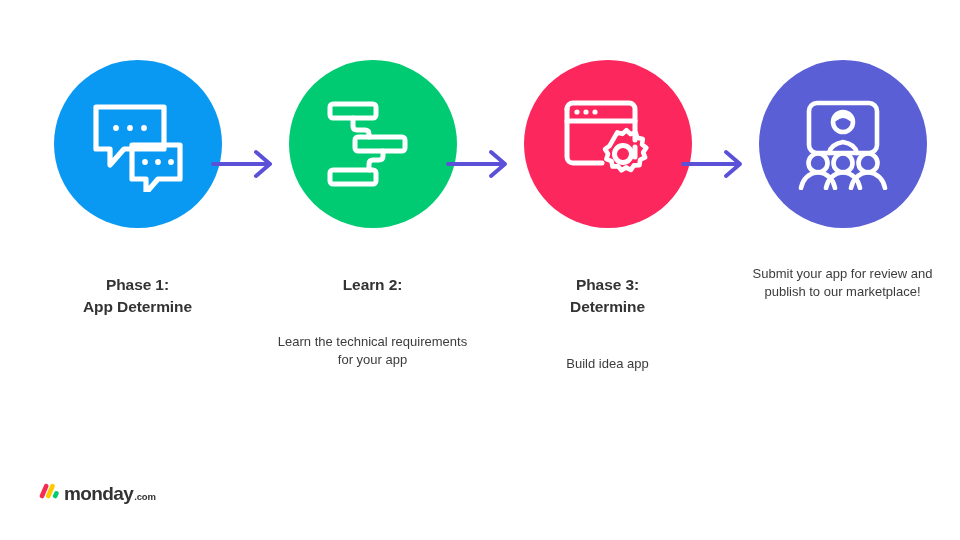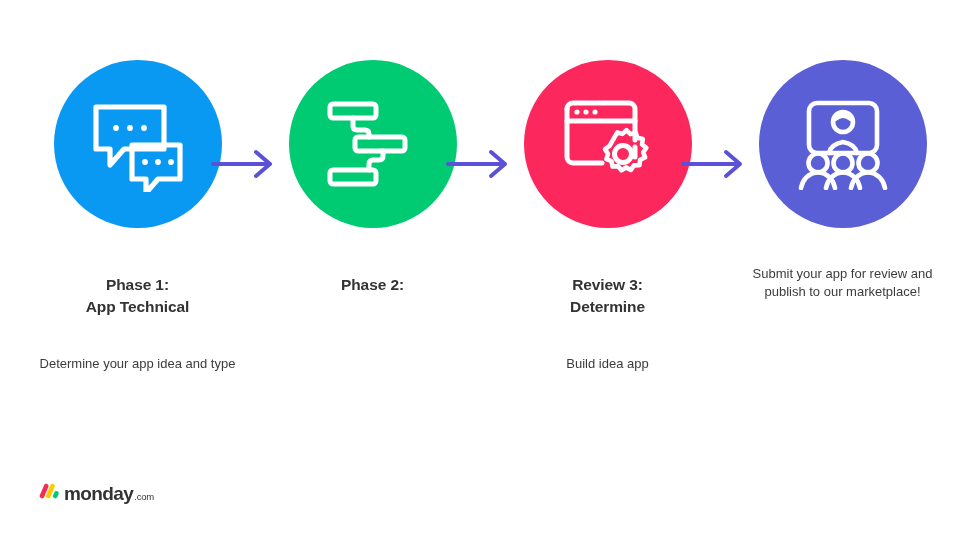--- a/index.html
+++ b/index.html
@@ -100,21 +100,21 @@
   .logo-mark { margin-right: 4px; }
   .logo-word {
     font-size: 19px;
     font-weight: bold;
     color: #333333;
     letter-spacing: -0.6px;
     line-height: 19px;
   }
   .logo-tld {
     font-size: 9.5px;
-    font-weight: normal;
+    font-weight: bold;
     color: #333333;
     letter-spacing: -0.2px;
     margin-left: 1px;
     margin-bottom: 1px;
   }
 </style>
 </head>
 <body style="background: rgb(255, 255, 255);">
 
 <div class="canvas">
@@ -133,40 +133,40 @@
             <circle cx="42" cy="31" r="2.9"></circle>
             <circle cx="56" cy="31" r="2.9"></circle>
             <circle cx="57" cy="65" r="2.9"></circle>
             <circle cx="70" cy="65" r="2.9"></circle>
             <circle cx="83" cy="65" r="2.9"></circle>
           </g>
         </svg>
       </div>
       <div class="phase-title">
         <span>Phase 1:</span>
-        <span class="line2">App Technical</span>
-      </div>
-      <div class="phase-desc">Determine your app idea and type</div>
+        <span class="line2">App Determine</span>
+      </div>
     </div>
 
     <div class="phase">
       <div class="circle" style="background: rgb(0, 202, 114);">
         <svg width="96" height="90" viewBox="0 0 96 90">
           <g fill="none" stroke="#ffffff" stroke-width="5" stroke-linecap="round" stroke-linejoin="round">
             <rect x="5" y="5" width="46" height="14" rx="3"></rect>
             <rect x="30" y="38" width="50" height="14" rx="3"></rect>
             <rect x="5" y="71" width="46" height="14" rx="3"></rect>
             <path d="M28 19 V27 Q28 31 32 31 H40 Q44 31 44 35 V38"></path>
             <path d="M58 52 V57 Q58 61 54 61 H48 Q44 61 44 65 V71"></path>
           </g>
         </svg>
       </div>
       <div class="phase-title">
-        <span>Phase 2:</span>
-      </div>
+        <span>Learn 2:</span>
+      </div>
+      <div class="phase-desc">Learn the technical requirements for your app</div>
     </div>
 
     <div class="phase">
       <div class="circle" style="background: rgb(251, 39, 93);">
         <svg width="100" height="98" viewBox="0 0 100 98">
           <g fill="none" stroke="#ffffff" stroke-width="5" stroke-linecap="round" stroke-linejoin="round">
             <path d="M9 14 a6 6 0 0 1 6-6 H71 a6 6 0 0 1 6 6 V45"></path>
             <path d="M77 52 V62 M9 14 V62 a6 6 0 0 0 6 6 H44"></path>
             <line x1="9" y1="26" x2="77" y2="26"></line>
           </g>
@@ -175,21 +175,21 @@
             <circle cx="28" cy="17" r="2.6"></circle>
             <circle cx="37" cy="17" r="2.6"></circle>
           </g>
           <g fill="none" stroke="#ffffff" stroke-width="5" stroke-linejoin="round" stroke-linecap="round">
             <path d="M65.5 40.5 l5.6 1.6 4.3 -4.0 4.5 4.2 5.5 -1.8 2.0 5.7 5.8 1.4 -0.8 6.0 4.7 3.6 -3.5 4.9 2.2 5.6 -5.5 2.5 -0.7 6.0 -6.0 0.1 -3.3 5.0 -5.3 -2.8 -5.0 3.3 -3.7 -4.7 -6.0 0.4 -1.1 -5.9 -5.6 -2.1 1.8 -5.7 -3.2 -5.1 4.9 -3.5 z" transform="translate(-12,2) scale(0.92) translate(12,-2)"></path>
             <circle cx="65" cy="59" r="8.5"></circle>
           </g>
         </svg>
       </div>
       <div class="phase-title">
-        <span>Review 3:</span>
+        <span>Phase 3:</span>
         <span class="line2">Determine</span>
       </div>
       <div class="phase-desc">Build idea app</div>
     </div>
 
     <div class="phase">
       <div class="circle" style="background: rgb(90, 95, 214);">
         <svg width="100" height="92" viewBox="0 0 100 92">
           <g fill="none" stroke="#ffffff" stroke-width="4.6" stroke-linecap="round" stroke-linejoin="round">
             <rect x="16" y="5" width="68" height="50" rx="8"></rect>

